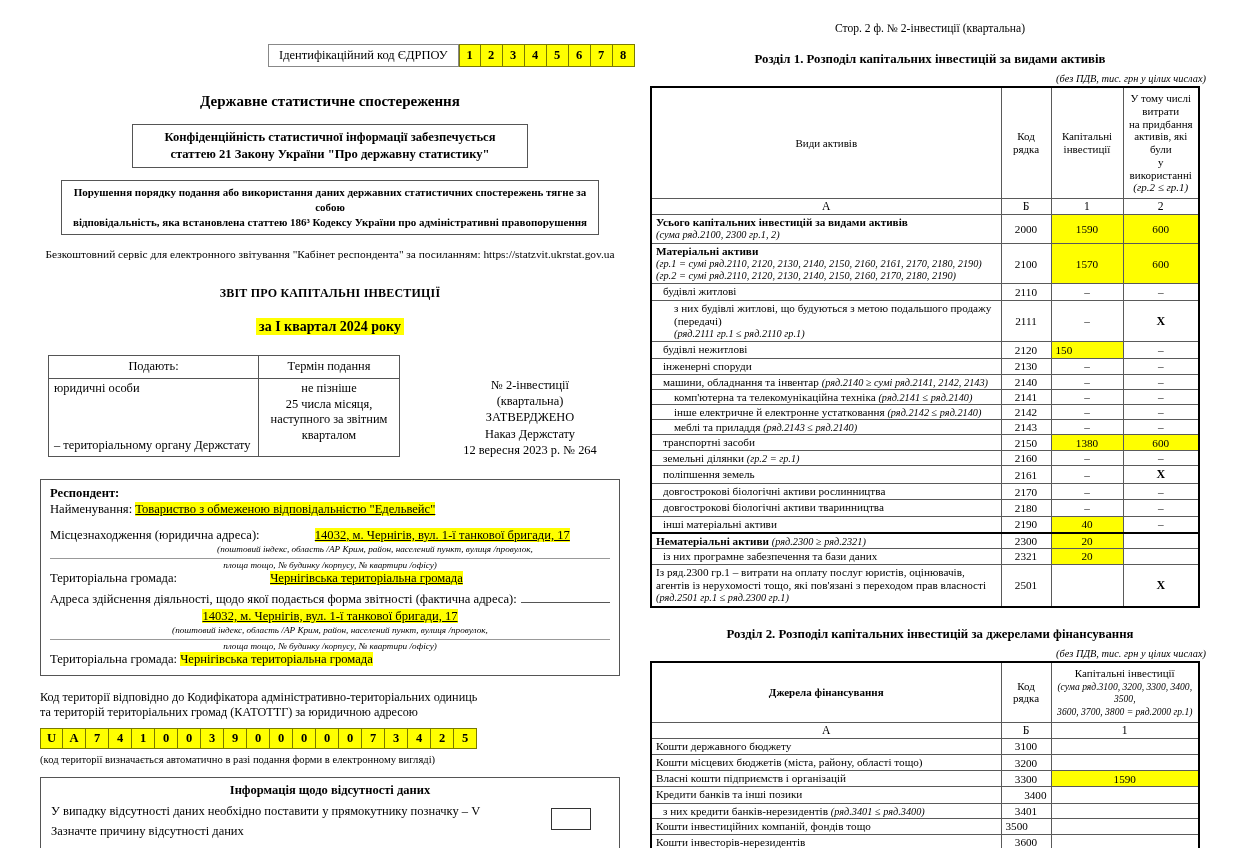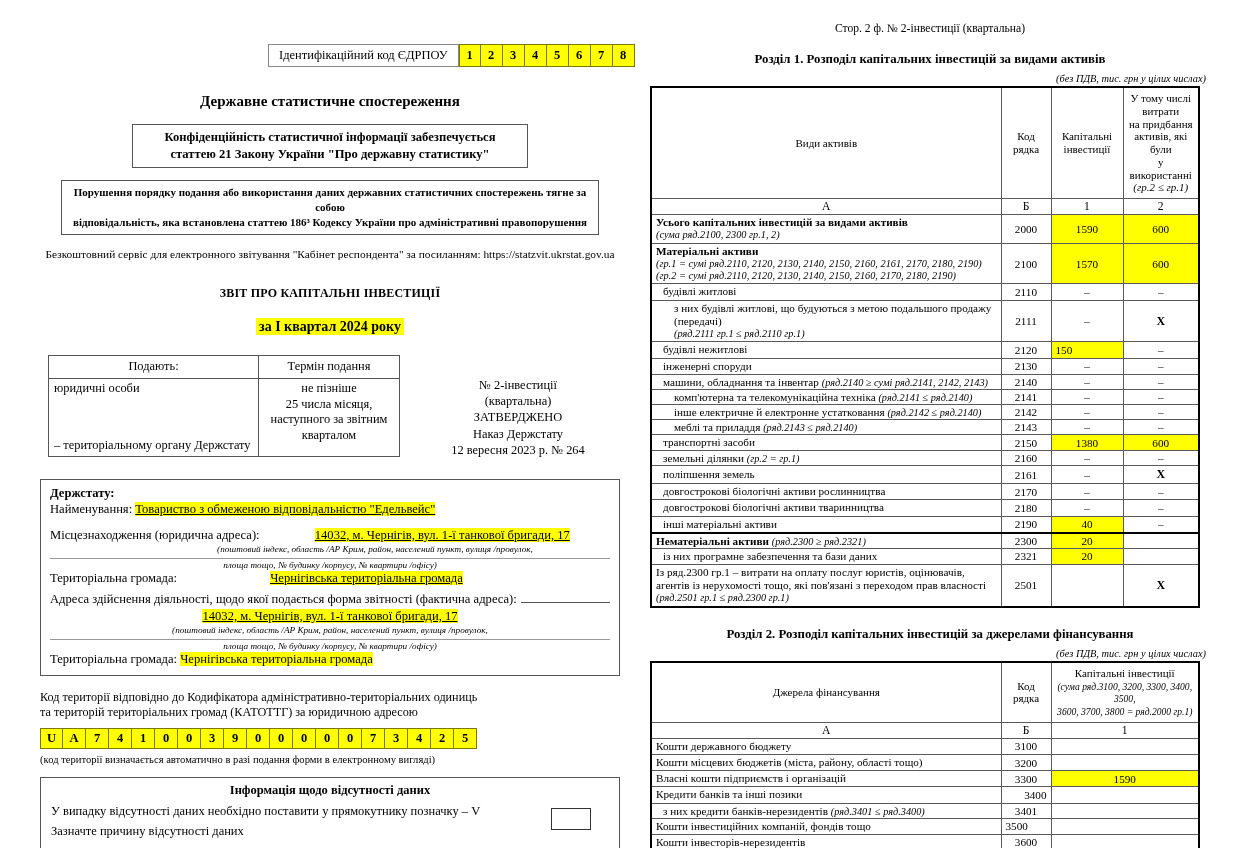--- a/index.html
+++ b/index.html
@@ -104,21 +104,21 @@
     vertical-align: top;
     font-weight: normal;
   }
   table.sub-table th { text-align: center; padding: 3px 5px 4px; }
   .sub-left-cell { width: 210px; height: 78px; position: relative; }
   .sub-left-top { display: block; }
   .sub-left-bot { position: absolute; left: 5px; bottom: 3px; }
   .sub-right-cell { text-align: center; vertical-align: bottom; line-height: 1.28; padding-bottom: 4px; }
 
   .approval {
-    position: absolute; left: 380px; top: 22px;
+    position: absolute; left: 392px; top: 22px;
     width: 196px; text-align: center;
     font-size: 12.4px; line-height: 1.32;
   }
 
   
   .resp-box {
     margin-top: 20px;
     border: 1px solid #555;
     padding: 6px 9px 8px 9px;
     font-size: 12.6px;
@@ -293,21 +293,21 @@
       <div class="approval">
         <div>№ 2-інвестиції</div>
         <div>(квартальна)</div>
         <div>ЗАТВЕРДЖЕНО</div>
         <div>Наказ Держстату</div>
         <div>12 вересня 2023 р. № 264</div>
       </div>
     </div>
 
     <div class="resp-box">
-      <div class="resp-title">Держстату:</div>
+      <div class="resp-title">Респондент:</div>
       <div class="resp-line">
         <span>Найменування:</span>
         <span class="resp-hl">Товариство з обмеженою відповідальністю "Едельвейс"</span>
       </div>
 
       <div class="resp-line" style="margin-top:11px;">
         <span>Місцезнаходження (юридична адреса):</span>
         <span class="resp-hl" style="margin-left:52px;">14032, м. Чернігів, вул. 1-ї танкової бригади, 17</span>
       </div>
       <div class="sub-note left-push">(поштовий індекс, область /АР Крим, район, населений пункт, вулиця /провулок,</div>
@@ -566,21 +566,21 @@
     <div class="units-note">(без ПДВ, тис. грн у цілих числах)</div>
 
     <table class="data-table outer-thick">
       <colgroup>
         <col class="col-desc">
           <col class="col-code">
           <col style="width:148px">
       </colgroup>
       <tbody>
         <tr>
-          <td class="thead-cell" style="height:56px;">Джерела фінансування</td>
+          <td class="thead-cell" style="height:56px;font-weight:bold;">Джерела фінансування</td>
           <td class="thead-cell">
             <span>Код</span><br>
             <span>рядка</span>
           </td>
           <td class="thead-cell">
             <span>Капітальні інвестиції</span><br>
             <span class="i" style="font-size:9.6px">(сума ряд.3100, 3200, 3300, 3400, 3500,</span><br>
             <span class="i" style="font-size:9.6px">3600, 3700, 3800 = ряд.2000 гр.1)</span>
           </td>
         </tr>

